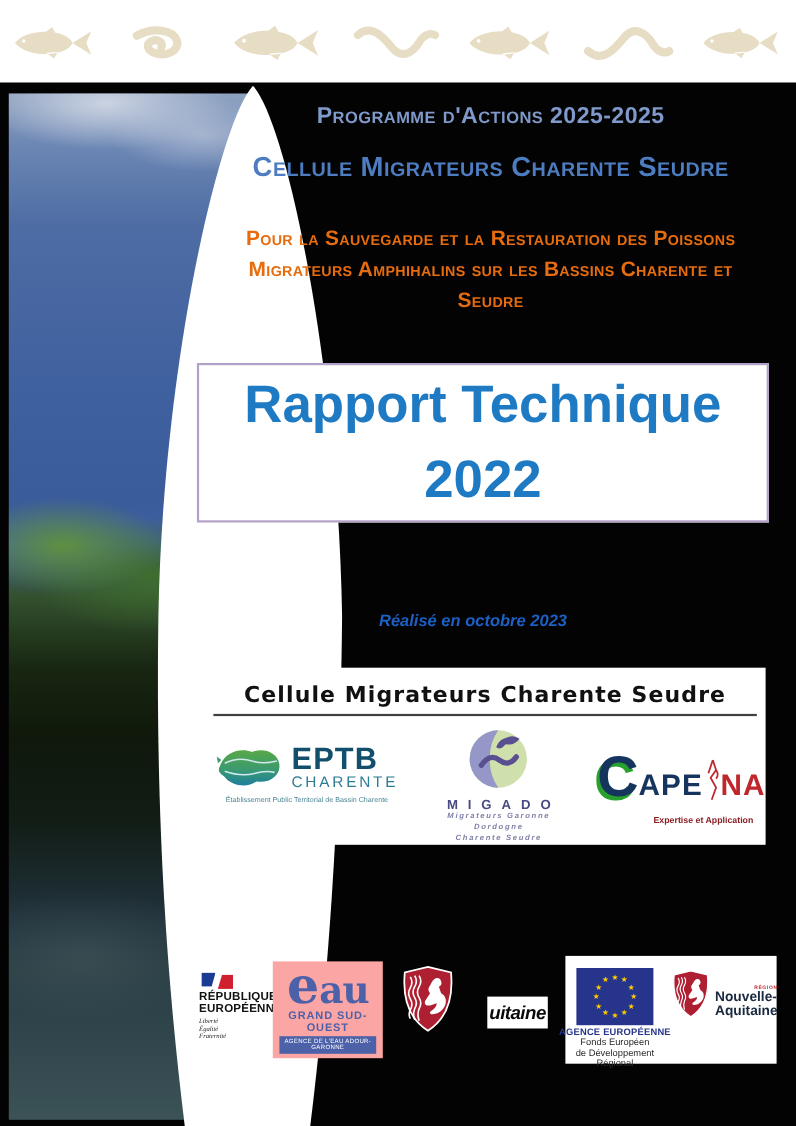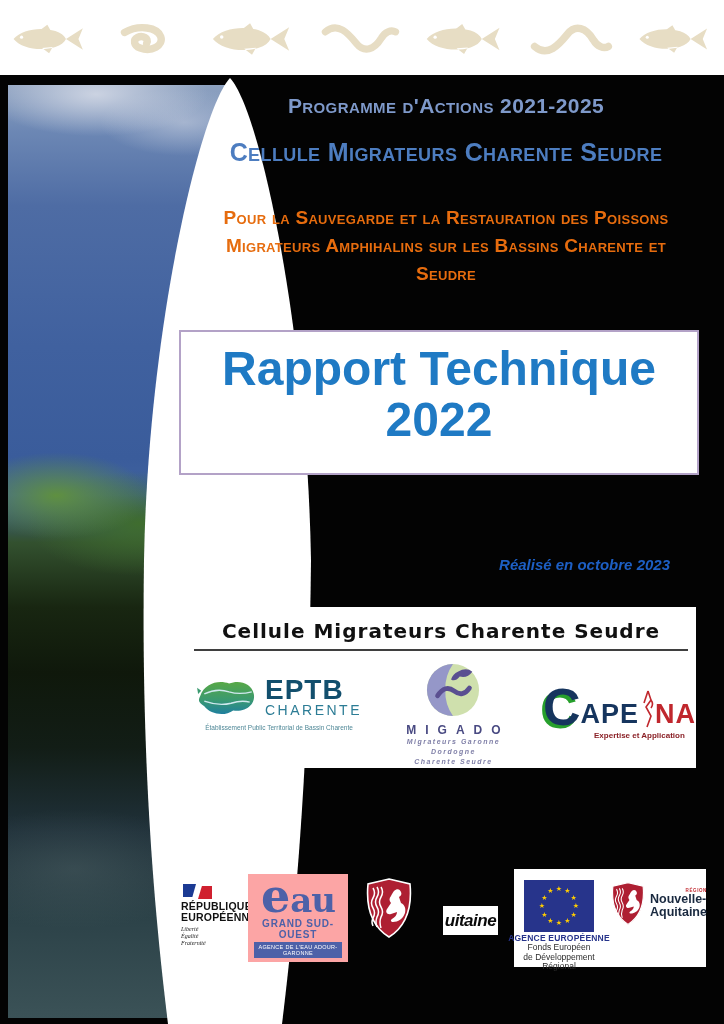--- a/index.html
+++ b/index.html
@@ -36,23 +36,23 @@
   .cellule-line{margin-top:19px;font-variant:small-caps;font-weight:bold;font-size:25px;
                 line-height:30px;color:#4d7dc0;letter-spacing:.4px;}
   .sub1{margin-top:37px;}
   .sub1,.sub2{font-variant:small-caps;font-weight:bold;font-size:19px;line-height:28px;
               color:#e66c0e;letter-spacing:.3px;}
 
   
   .rapport-box{position:absolute;left:179px;top:330px;width:516px;height:141px;
                background:#ffffff;border:2px solid #b3a2c7;text-align:center;}
   .rapport-title{margin-top:14px;font-size:48px;line-height:46px;font-weight:bold;color:#1f7ac4;}
-  .rapport-year{margin-top:1px;font-size:48px;line-height:54px;font-weight:bold;color:#1f7ac4;}
-
-  .date-note{position:absolute;left:190px;top:556px;width:480px;text-align:right;
+  .rapport-year{margin-top:18px;font-size:48px;line-height:54px;font-weight:bold;color:#1f7ac4;}
+
+  .date-note{position:absolute;left:190px;top:556px;width:480px;text-align:center;
              font-size:15px;font-weight:bold;font-style:italic;color:#1d5fc4;}
 
   
   .partners-box{position:absolute;left:186px;top:607px;width:510px;height:161px;background:#ffffff;}
   .partners-title{margin-top:12px;text-align:center;font-family:"DejaVu Sans",sans-serif;
                   font-weight:bold;font-size:20px;color:#111;letter-spacing:1px;}
   .partners-rule{height:2px;background:#3f3f3f;margin:6px 8px 0 8px;}
   .logos-row{position:absolute;left:0;top:52px;width:510px;height:106px;display:flex;gap:25px;}
 
   .eptb-logo{width:180px;padding-left:8px;box-sizing:border-box;padding-top:14px;}
@@ -68,21 +68,21 @@
   .migado-line{font-size:7px;font-style:italic;font-weight:bold;color:#8080a8;letter-spacing:1.5px;
                line-height:10px;}
 
   .capena-logo{width:178px;padding-top:18px;text-align:center;}
   .capena-word{display:flex;align-items:flex-end;justify-content:center;height:52px;}
   .capena-c{position:relative;font-size:52px;line-height:44px;font-weight:bold;color:#16355e;}
   .capena-c .green{position:absolute;left:-3px;top:3px;color:#27a02c;z-index:0;}
   .capena-c .navy{position:relative;z-index:1;}
   .capena-ape{font-size:27px;line-height:30px;font-weight:bold;color:#16355e;letter-spacing:1px;}
   .capena-na{font-size:27px;line-height:30px;font-weight:bold;color:#c0272d;letter-spacing:1px;}
-  .capena-tagline{margin-top:2px;font-size:8px;font-weight:bold;color:#8a2026;padding-left:40px;}
+  .capena-tagline{margin-top:12px;font-size:8px;font-weight:bold;color:#8a2026;padding-left:40px;}
 
   
   .rf-block{position:absolute;left:181px;top:884px;width:76px;}
   .rf-flag{width:32px;height:17px;position:relative;margin-left:2px;}
   .rf-flag .b{position:absolute;left:0;top:0;width:13px;height:13px;background:#1b3a93;
               clip-path:polygon(0 0,100% 0,72% 100%,0 100%);}
   .rf-flag .r{position:absolute;left:15px;top:2px;width:14px;height:13px;background:#d0202f;
               clip-path:polygon(28% 0,100% 0,100% 100%,0 100%);}
   .rf-name{font-size:10.5px;line-height:11px;font-weight:900;color:#111;letter-spacing:.2px;}
   .rf-motto{margin-top:3px;font-family:"Liberation Serif",serif;font-style:italic;
@@ -101,21 +101,21 @@
   .aq-patch{position:absolute;left:443px;top:906px;width:55px;height:29px;background:#ffffff;
             display:flex;align-items:center;justify-content:center;}
   .aq-text{font-size:17px;font-weight:900;font-style:italic;color:#0a0a0a;letter-spacing:-.5px;}
 
   .eu-box{position:absolute;left:514px;top:869px;width:192px;height:98px;background:#ffffff;}
   .eu-flag{position:absolute;left:10px;top:11px;width:70px;height:52px;background:#27348b;}
   .eu-flag span{position:absolute;font-size:7px;color:#ffcc00;transform:translate(-50%,-50%);}
   .eu-col{position:absolute;left:10px;top:64px;width:70px;display:flex;flex-direction:column;align-items:center;}
   .eu-title{white-space:nowrap;font-size:8.5px;font-weight:800;color:#27348b;letter-spacing:.2px;}
   .eu-line{white-space:nowrap;font-size:8.5px;line-height:9.5px;color:#2b2b2b;text-align:right;}
-  .na-group{position:absolute;left:96px;top:12px;display:flex;align-items:center;}
+  .na-group{position:absolute;left:96px;top:12px;display:flex;align-items:flex-end;}
   .na-texts{margin-left:4px;}
   .na-region{font-size:4.5px;font-weight:bold;color:#c0272d;letter-spacing:.6px;text-align:right;}
   .na-line{font-size:12.5px;line-height:13px;font-weight:800;color:#19293f;}
 </style>
 </head>
 <body>
 
 <svg width="0" height="0" style="position:absolute">
   <defs>
     <symbol id="fishA" viewBox="0 0 90 34">
@@ -170,21 +170,21 @@
 
   <div class="black-bg"></div>
 
   <div class="photo"></div>
 
   <svg class="oval" viewBox="0 0 200 954">
     <path d="M100,8 C70,40 18,260 14,490 C11,690 24,840 38,954 L152,954 C166,840 179,690 181,490 C177,260 130,40 100,8 Z" fill="#ffffff"></path>
   </svg>
 
   <div class="title-block">
-    <div class="program-line">Programme d'Actions 2021-2025</div>
+    <div class="program-line">Programme d'Actions 2025-2025</div>
     <div class="cellule-line">Cellule Migrateurs Charente Seudre</div>
     <div class="sub1">Pour la Sauvegarde et la Restauration des Poissons</div>
     <div class="sub2">Migrateurs Amphihalins sur les Bassins Charente et Seudre</div>
   </div>
 
   <div class="rapport-box">
     <div class="rapport-title">Rapport Technique</div>
     <div class="rapport-year">2022</div>
   </div>
 

